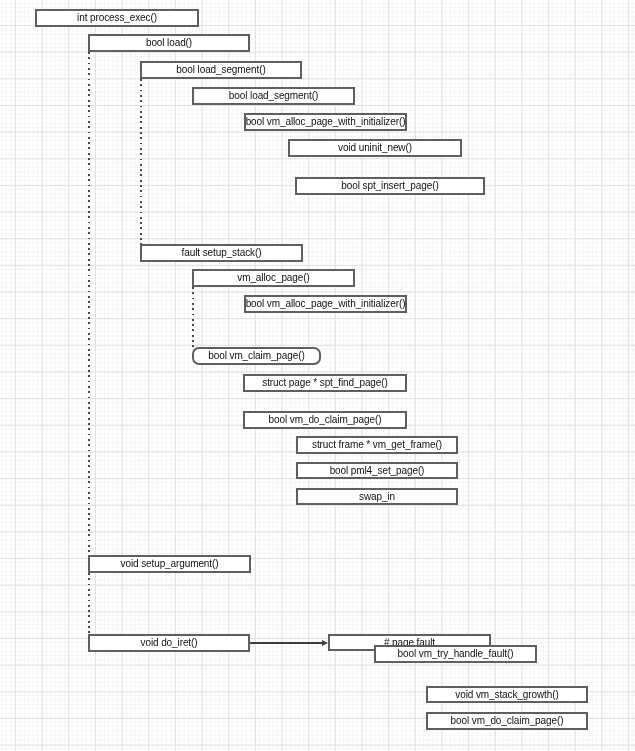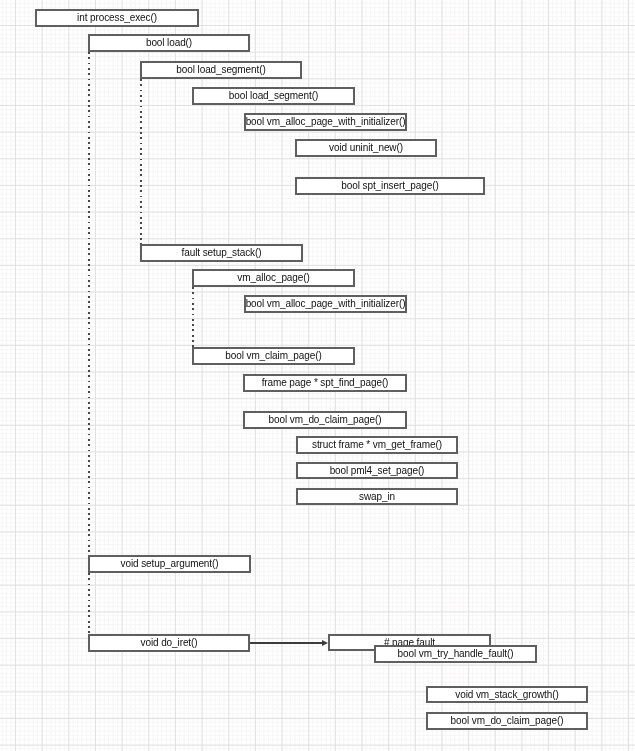--- a/index.html
+++ b/index.html
@@ -95,40 +95,40 @@
       </div>
       <div class="node" style="left: 140px; top: 61px; width: 162px; height: 18px;">
         <span class="label">bool load_segment()</span>
       </div>
       <div class="node" style="left: 192px; top: 87px; width: 163px; height: 18px;">
         <span class="label">bool load_segment()</span>
       </div>
       <div class="node" style="left: 244px; top: 113px; width: 163px; height: 18px;">
         <span class="label">bool vm_alloc_page_with_initializer()</span>
       </div>
-      <div class="node" style="left: 295px; top: 139px; width: 142px; height: 18px;">
+      <div class="node" style="left: 288px; top: 139px; width: 174px; height: 18px;">
         <span class="label">void uninit_new()</span>
       </div>
       <div class="node" style="left: 295px; top: 177px; width: 190px; height: 18px;">
         <span class="label">bool spt_insert_page()</span>
       </div>
       <div class="node" style="left: 140px; top: 244px; width: 163px; height: 18px;">
         <span class="label">fault setup_stack()</span>
       </div>
       <div class="node" style="left: 192px; top: 269px; width: 163px; height: 18px;">
         <span class="label">vm_alloc_page()</span>
       </div>
       <div class="node" style="left: 244px; top: 295px; width: 163px; height: 18px;">
         <span class="label">bool vm_alloc_page_with_initializer()</span>
       </div>
-      <div class="node" style="left: 192px; top: 347px; width: 163px; height: 18px;">
+      <div class="node" style="left: 192px; top: 347px; width: 129px; height: 18px; border-radius: 7px;">
         <span class="label">bool vm_claim_page()</span>
       </div>
       <div class="node" style="left: 243px; top: 374px; width: 164px; height: 18px;">
-        <span class="label">frame page * spt_find_page()</span>
+        <span class="label">struct page * spt_find_page()</span>
       </div>
       <div class="node" style="left: 243px; top: 411px; width: 164px; height: 18px;">
         <span class="label">bool vm_do_claim_page()</span>
       </div>
       <div class="node" style="left: 296px; top: 436px; width: 162px; height: 18px;">
         <span class="label">struct frame * vm_get_frame()</span>
       </div>
       <div class="node" style="left: 296px; top: 462px; width: 162px; height: 17px;">
         <span class="label">bool pml4_set_page()</span>
       </div>

